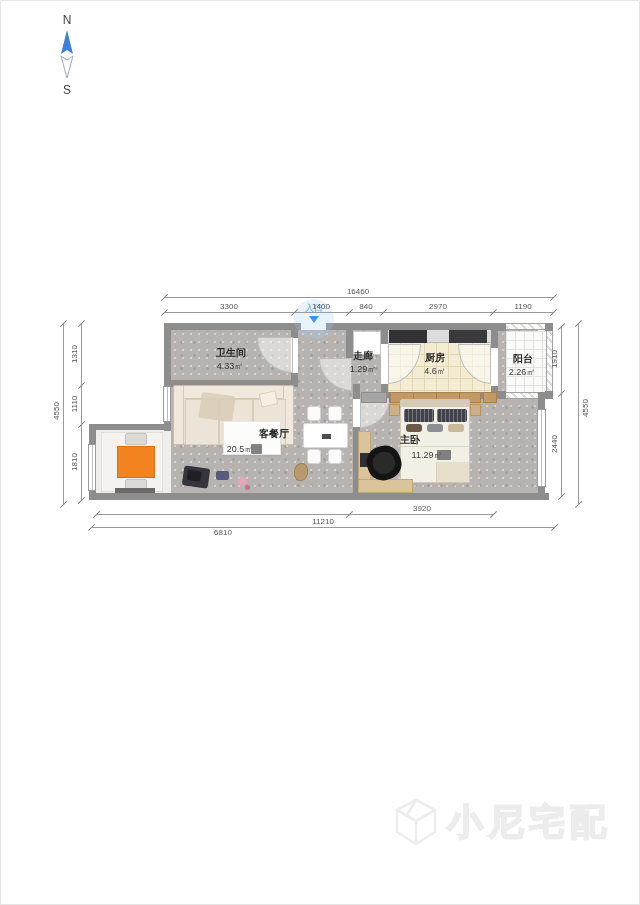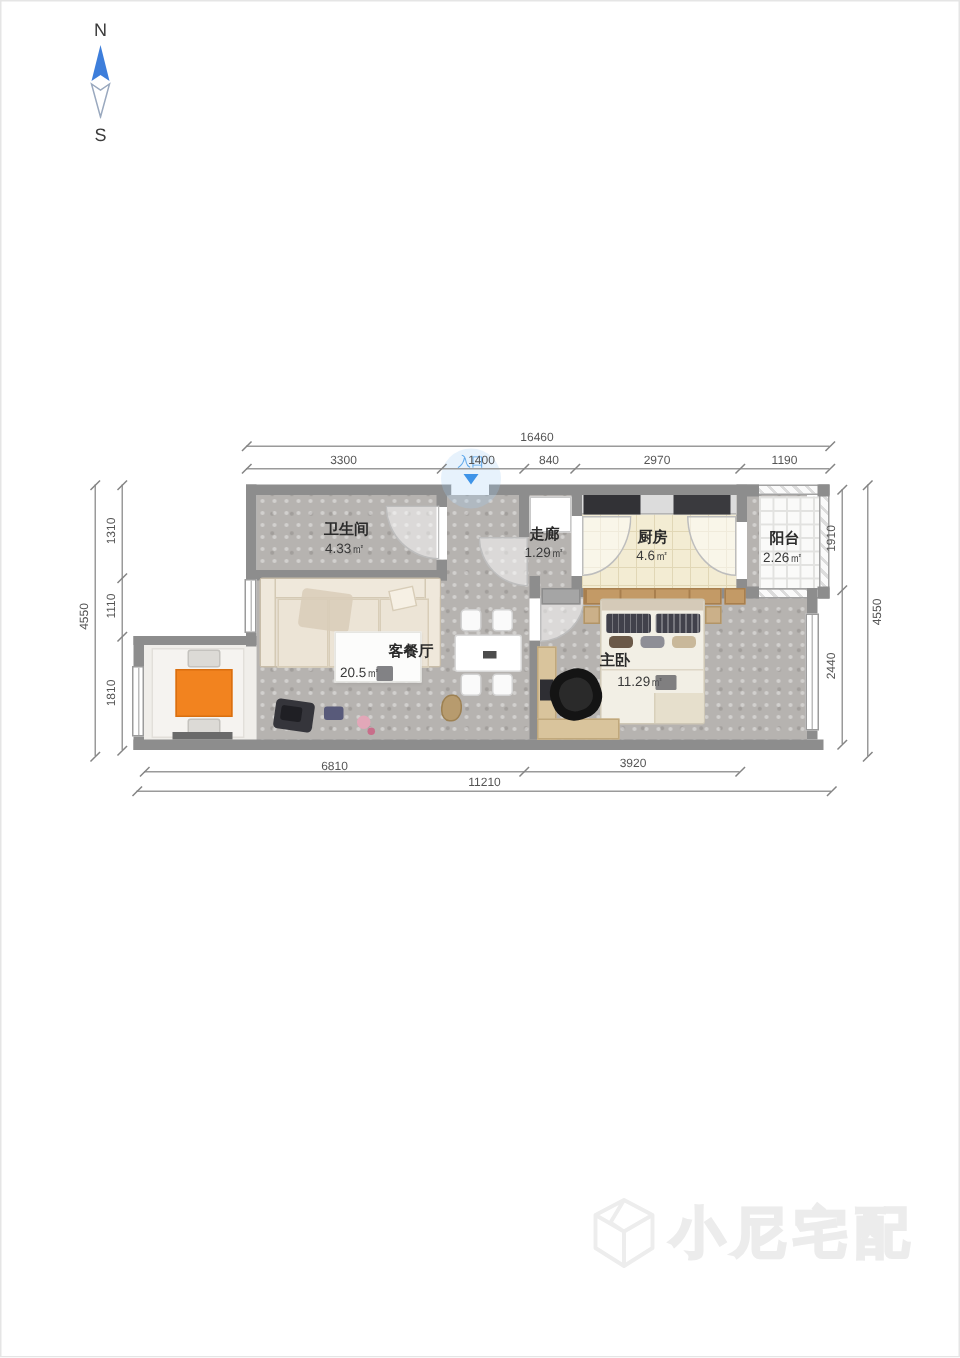--- a/index.html
+++ b/index.html
@@ -229,21 +229,21 @@
 
   <div class="dline" style="left:577px;top:322px;width:1px;height:181px;"></div>
   <div class="dtick" style="left:577px;top:318px;"></div>
   <div class="dtick" style="left:577px;top:499px;"></div>
   <span class="dlabel-v" style="left:584px;top:407px;">4550</span>
 
   <div class="dline" style="left:95px;top:513px;width:397px;height:1px;"></div>
   <div class="dtick" style="left:95px;top:509px;"></div>
   <div class="dtick" style="left:348px;top:509px;"></div>
   <div class="dtick" style="left:492px;top:509px;"></div>
-  <span class="dlabel" style="left:222px;top:514px;">6810</span>
+  <span class="dlabel" style="left:222px;top:536px;">6810</span>
   <span class="dlabel" style="left:421px;top:512px;">3920</span>
 
   <div class="dline" style="left:90px;top:526px;width:463px;height:1px;"></div>
   <div class="dtick" style="left:90px;top:522px;"></div>
   <div class="dtick" style="left:553px;top:522px;"></div>
   <span class="dlabel" style="left:322px;top:525px;">11210</span>
 
   <div class="watermark" style="left:392px;top:796px;">
     <svg width="46" height="50" viewBox="0 0 46 50">
       <path d="M23 3 L42 13 V35 L23 47 L4 35 V13 Z M4 13 L23 24 L42 13 M23 24 V47 M23 3 L14 18 L23 24" fill="none" stroke="#ededed" stroke-width="2.6" stroke-linejoin="round"></path>

